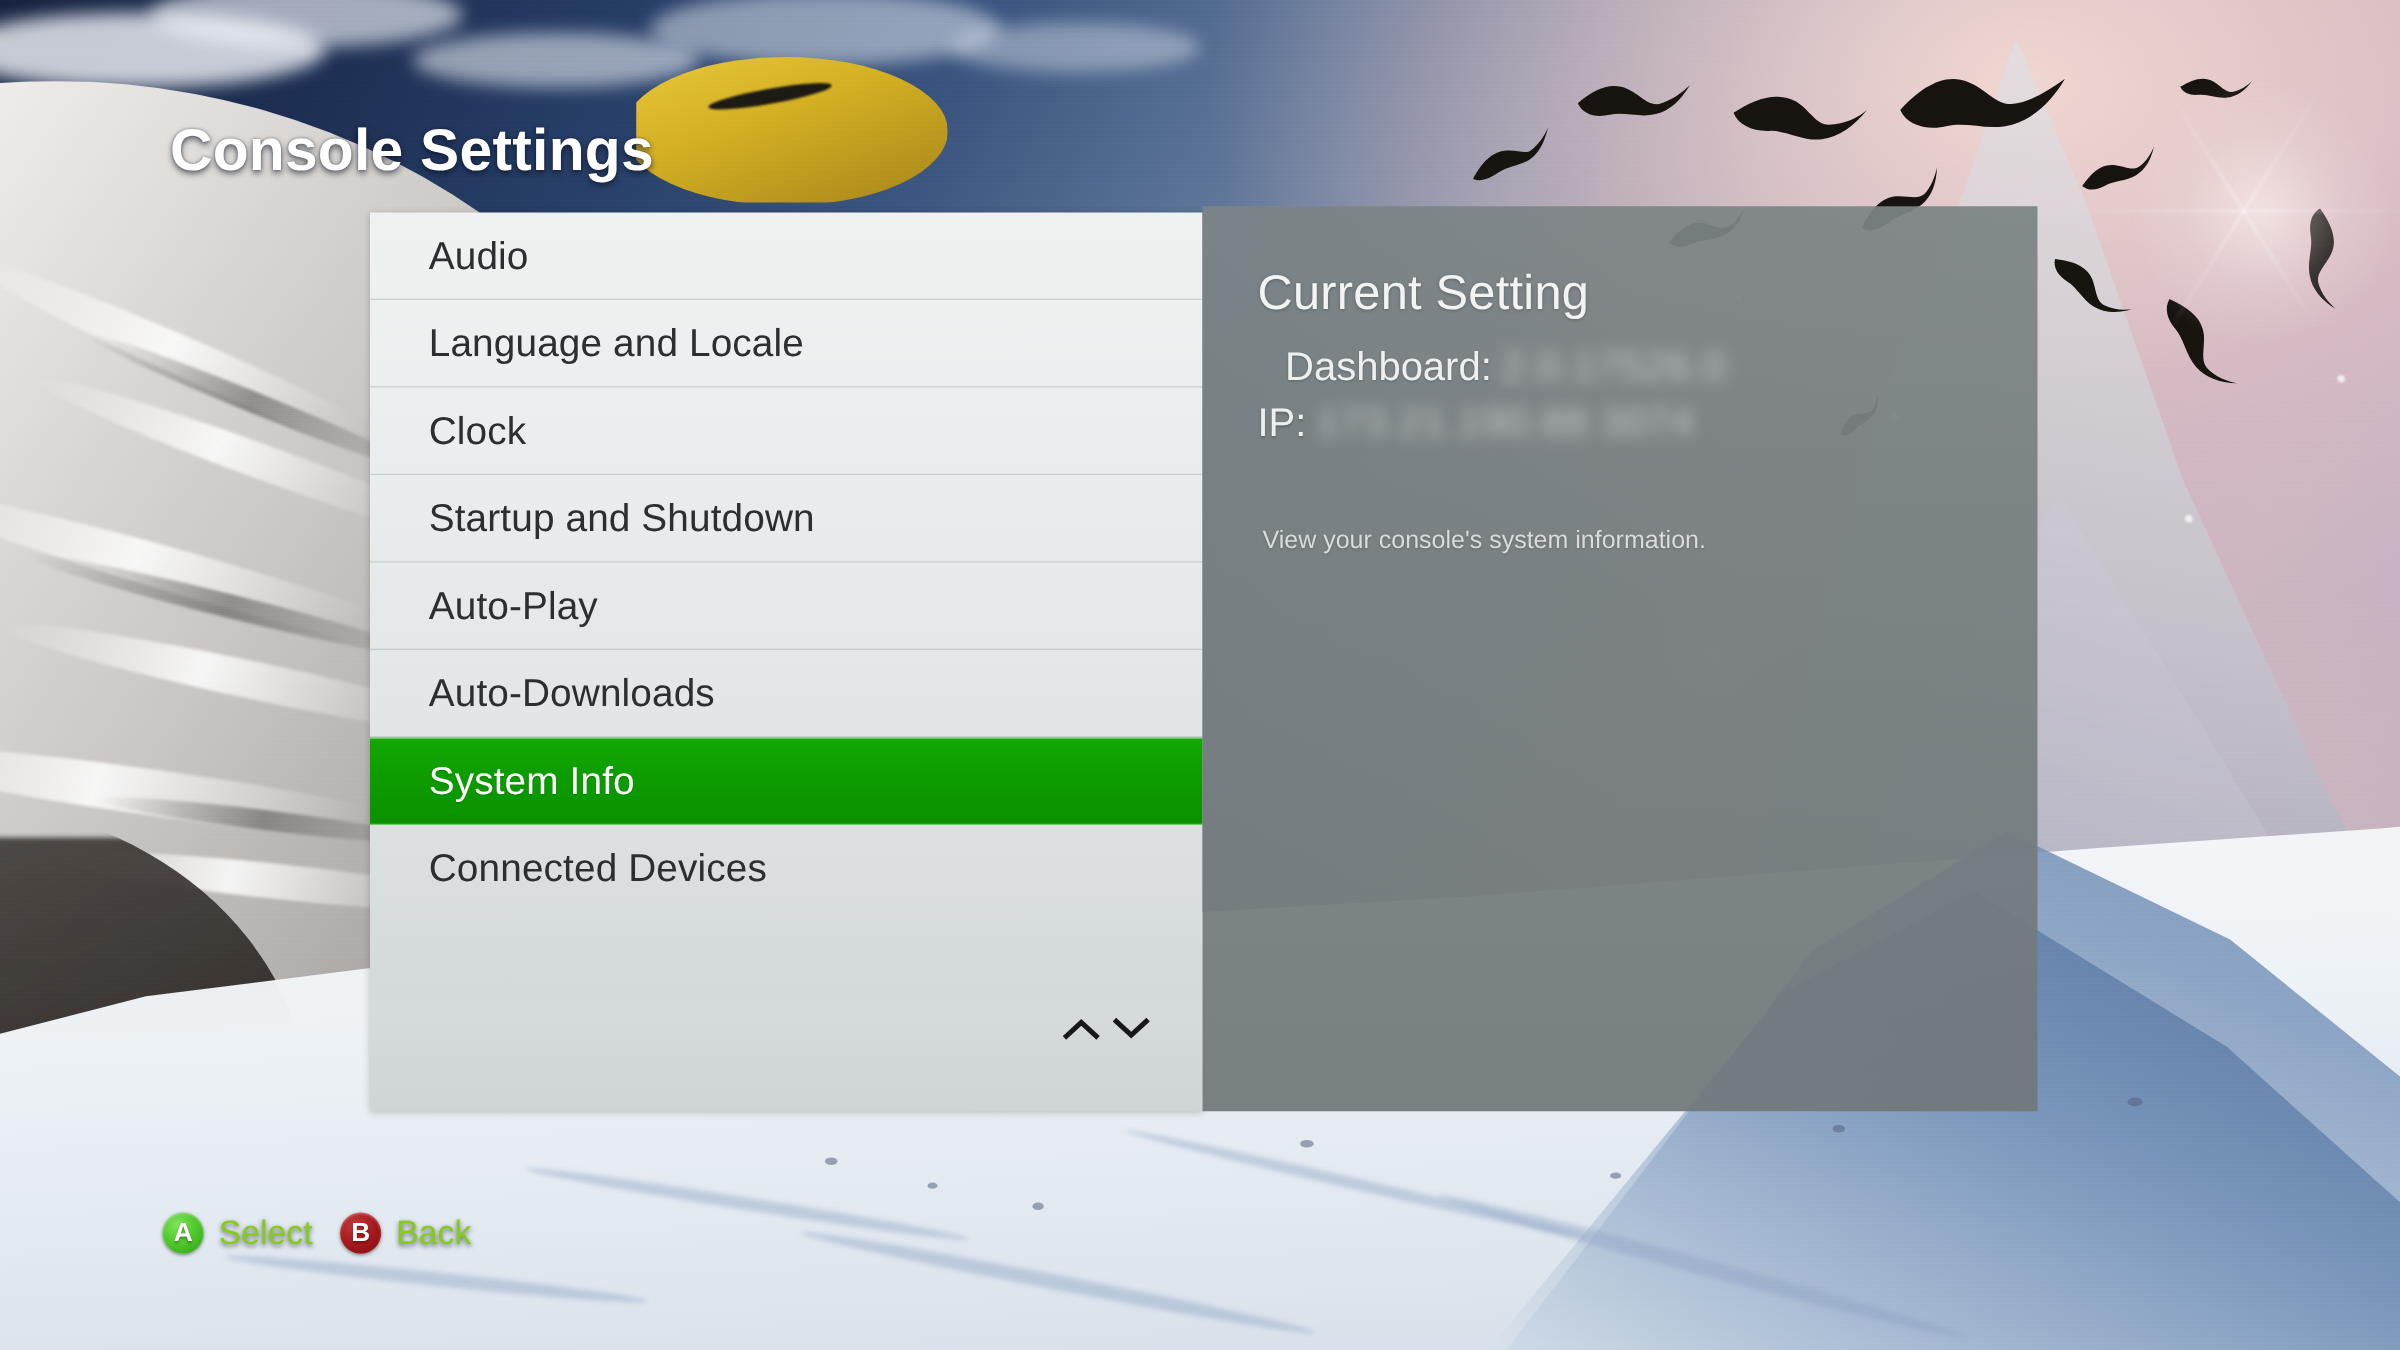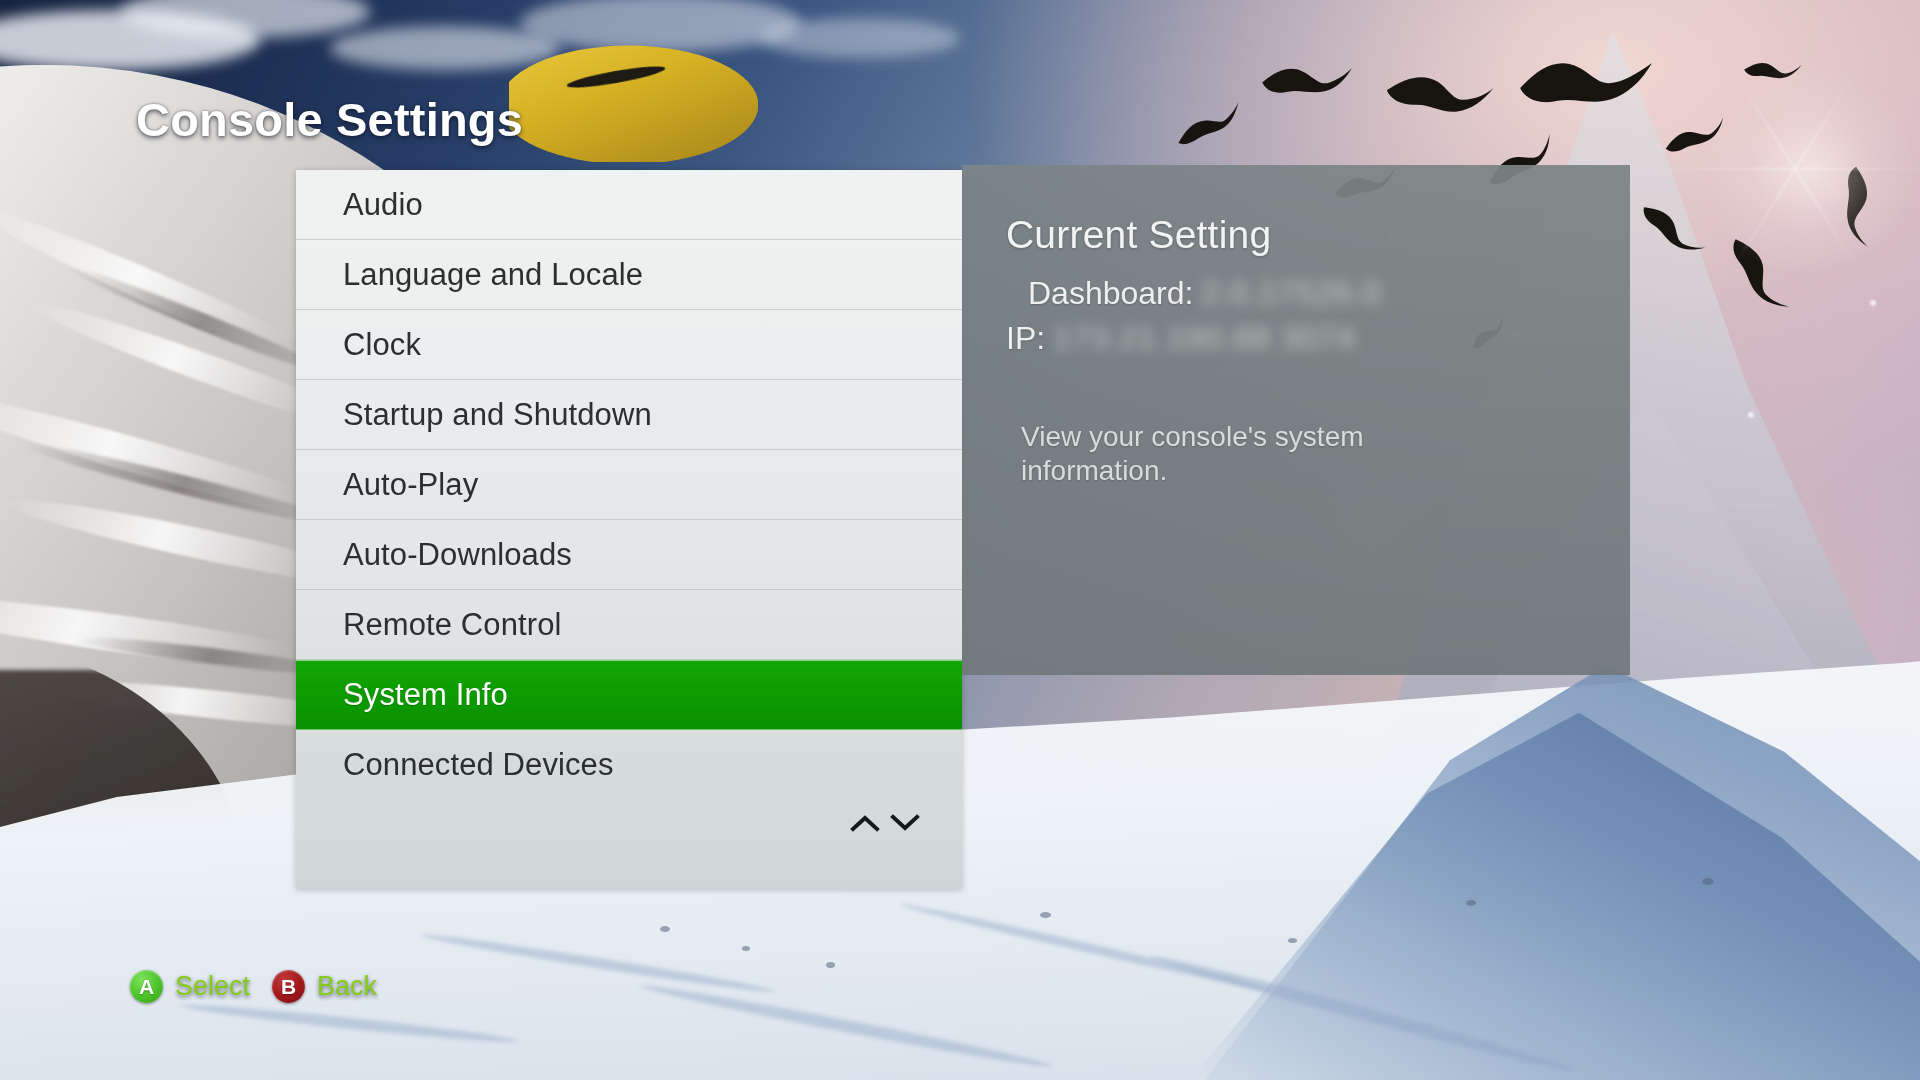--- a/index.html
+++ b/index.html
@@ -185,21 +185,21 @@
   }
   .chev {
     width:34px; height:34px; margin-left:6px;
     display:flex; align-items:center; justify-content:center;
     color:#1b1f20;
   }
   .chev svg { display:block; }
 
   
   .info-panel {
-    position:absolute; left:962px; top:165px; width:668px; height:510px;
+    position:absolute; left:962px; top:165px; width:668px; height:724px;
     background:linear-gradient(180deg, rgba(124,132,134,.93) 0%, rgba(118,126,128,.93) 45%, rgba(112,120,122,.93) 100%);
   }
   .info-title {
     position:absolute; left:44px; top:48px;
     font-size:39px; color:#f2f4f4; letter-spacing:.2px;
     text-shadow:0 1px 3px rgba(0,0,0,.25);
   }
   .kv-row {
     position:absolute; left:50px;
     font-size:32px; color:#eef0f0;
@@ -209,22 +209,22 @@
   }
   .kv-dash { top:110px;margin-left:16px; }
   .kv-ip   { top:155px; left:44px; }
   .redacted {
     color:rgba(235,238,238,.78);
     filter:blur(6.5px);
     letter-spacing:1px;
     user-select:none;
   }
   .info-desc {
-    position:absolute; left:59px; top:255px; width:470px;
-    font-size:28px; line-height:1.22; color:#d9dcdc;
+    position:absolute; left:48px; top:255px; width:470px;
+    font-size:20px; line-height:1.22; color:#d9dcdc;
     text-shadow:0 1px 2px rgba(0,0,0,.2);
   }
 
   
   .legend {
     position:absolute; left:130px; top:970px;
     display:flex; align-items:center; gap:22px;
   }
   .legend-item { display:flex; align-items:center; gap:12px; }
   .btn-glyph {
@@ -378,23 +378,20 @@
         </div>
         <div class="menu-row">
           <span>Startup and Shutdown</span>
         </div>
         <div class="menu-row">
           <span>Auto-Play</span>
         </div>
         <div class="menu-row">
           <span>Auto-Downloads</span>
         </div>
-        <div class="menu-row">
-          <span>Remote Control</span>
-        </div>
         <div class="menu-row selected">
           <span>System Info</span>
         </div>
         <div class="menu-row">
           <span>Connected Devices</span>
         </div>
       </div>
 
     <div class="menu-footer">
       <div class="chev">

